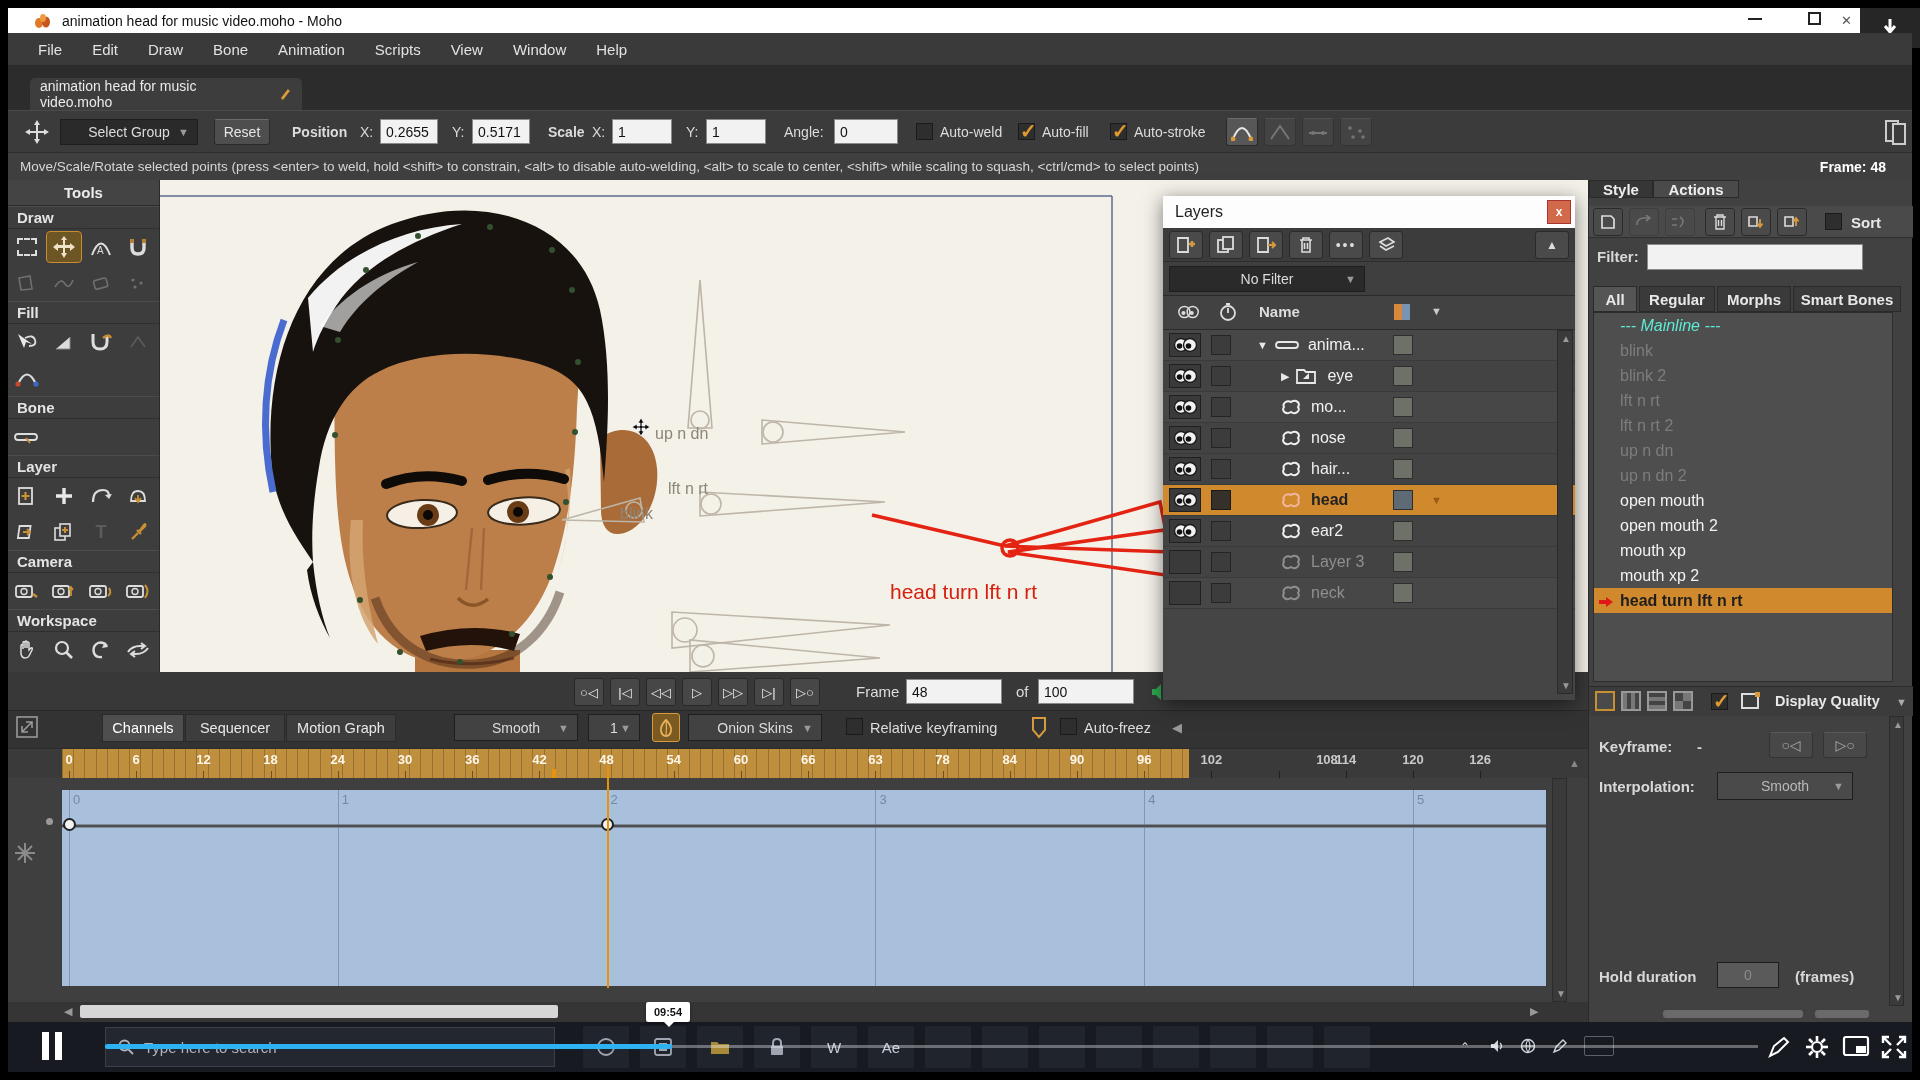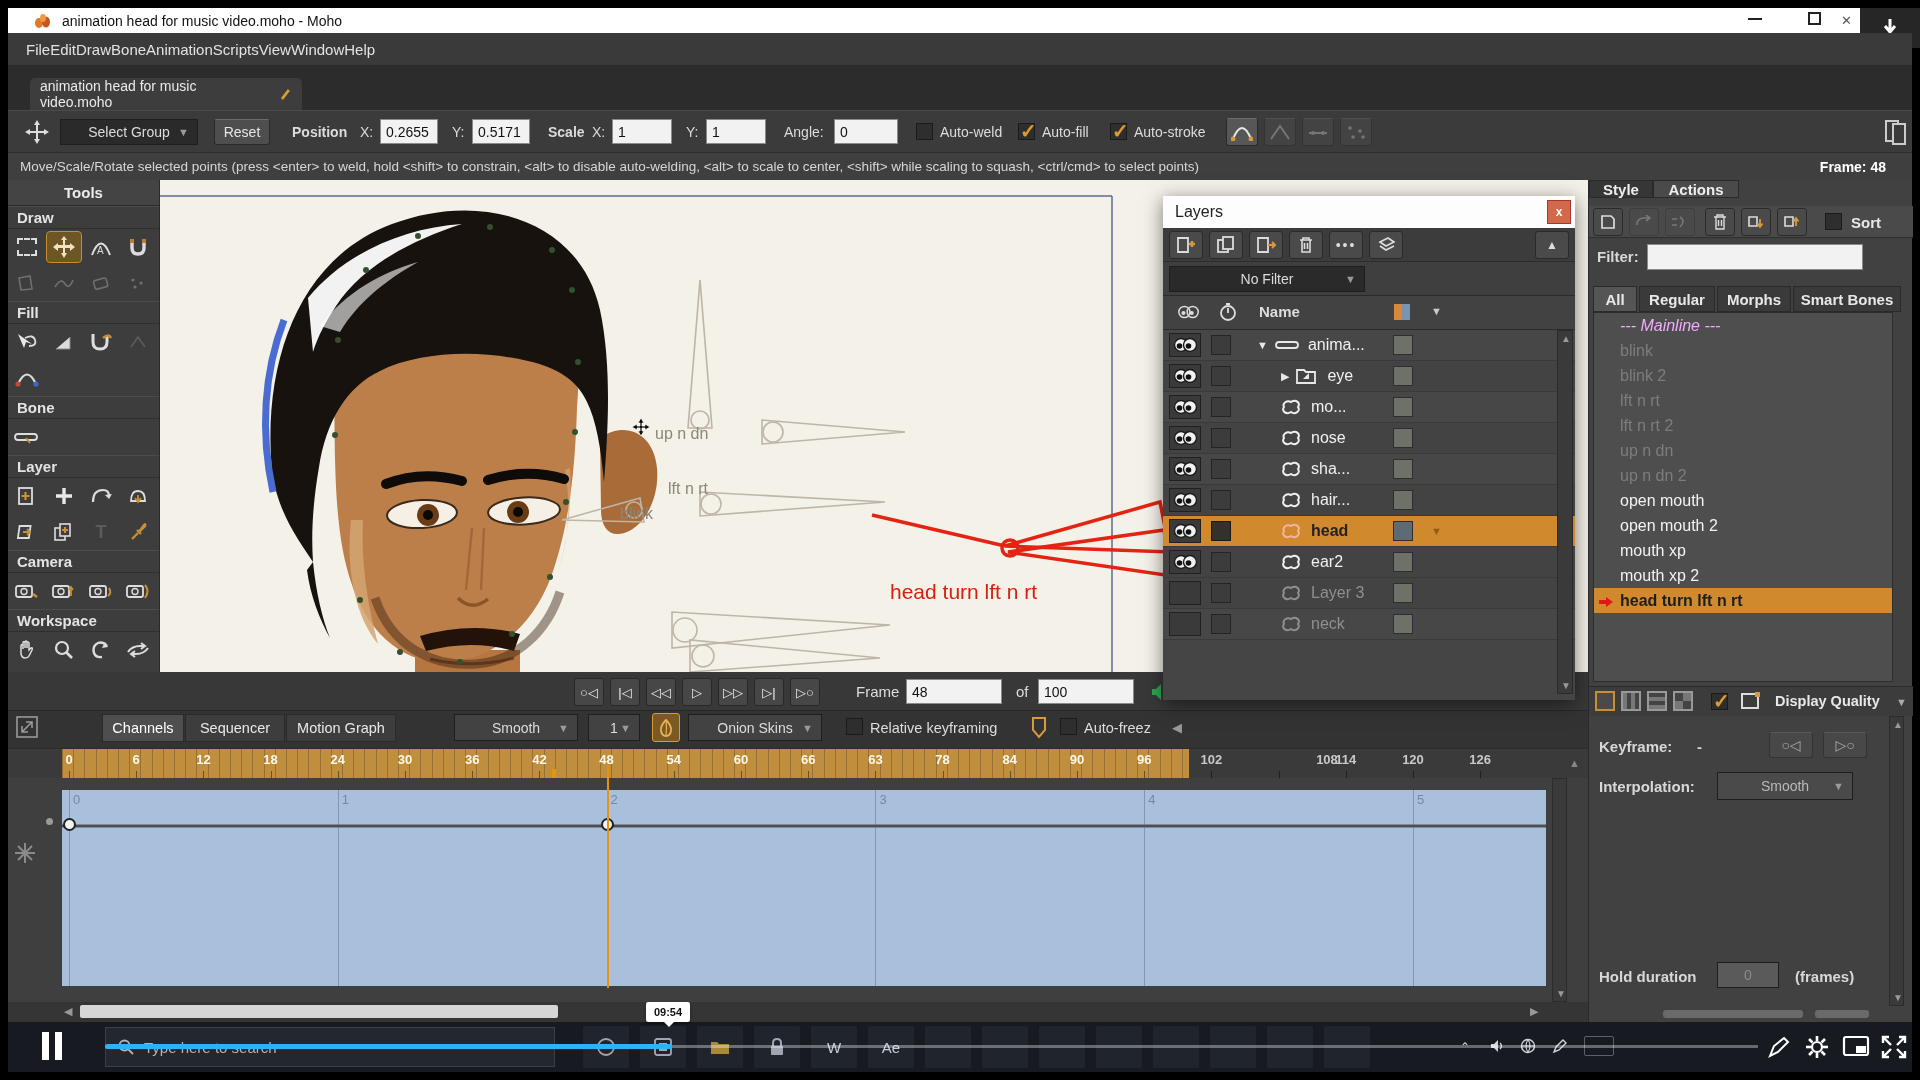--- a/index.html
+++ b/index.html
@@ -2,21 +2,21 @@
 <html><head>
 <meta charset="utf-8">
 <style>
   html,body{margin:0;padding:0;background:#000;}
   *{box-sizing:border-box;font-family:"Liberation Sans",sans-serif;}
   .screen{position:relative;width:1920px;height:1080px;background:#000;overflow:hidden;}
   .abs{position:absolute;}
   
   .titlebar{left:8px;top:8px;width:1904px;height:25px;background:#fff;display:flex;align-items:center;}
   .app-title{font-size:14px;color:#111;margin-left:10px;}
-  .menubar{left:8px;top:33px;width:1904px;height:33px;background:#3a3a3a;display:flex;align-items:center;padding-left:18px;border-bottom:1px solid #2a2a2a;}
+  .menubar{left:8px;top:33px;width:1904px;height:33px;background:#3a3a3a;display:flex;align-items:center;padding-left:30px;gap:30px;border-bottom:1px solid #2a2a2a;}
   .menu-item{color:#e2e2e2;font-size:15px;}
   .tabbar{left:8px;top:66px;width:1904px;height:44px;background:#2c2c2c;}
   .doc-tab{position:absolute;left:22px;top:12px;width:272px;height:32px;background:#3d3d3d;border-radius:5px 5px 0 0;color:#eaeaea;font-size:14px;display:flex;align-items:center;padding:0 10px;gap:8px;}
   .optionsbar{left:8px;top:110px;width:1904px;height:42px;background:#3b3b3b;border-top:1px solid #4a4a4a;}
   .opt-label{position:absolute;top:13px;color:#dcdcdc;font-size:14px;}
   .opt-input{position:absolute;top:8px;height:25px;background:#f2f2f2;border:1px solid #8a8a8a;color:#111;font-size:14px;padding:0 5px;}
   .dd{background:#2a2a2a;border:1px solid #1e1e1e;color:#dcdcdc;font-size:14px;display:flex;align-items:center;justify-content:center;position:absolute;}
   .dd .caret{position:absolute;right:8px;color:#9a9a9a;font-size:11px;}
   .btn{background:#4e4e4e;border:1px solid #2a2a2a;border-top-color:#6a6a6a;color:#e6e6e6;font-size:14px;display:flex;align-items:center;justify-content:center;position:absolute;border-radius:3px;}
   .cb{position:absolute;top:12px;width:17px;height:17px;background:#2e2e2e;border:1px solid #1b1b1b;}
@@ -55,21 +55,21 @@
   .lrow.sel .lchk{background:#35302a;border-color:#1c1a16;}
   .swatch{position:absolute;left:230px;width:20px;height:20px;background:#6d7168;border:1px solid #2e2e2e;}
   .lrow.sel .swatch{background:#5e6a74;}
   .lp-scroll{position:absolute;right:2px;top:134px;bottom:6px;width:16px;background:#3a3a3a;border:1px solid #2a2a2a;}
   
   .rightpanel{left:1588px;top:180px;width:324px;height:842px;background:#414141;border-left:1px solid #2a2a2a;}
   .rp-tab{position:absolute;top:0;height:18px;color:#eee;font-size:15px;font-weight:bold;display:flex;align-items:center;justify-content:center;background:#363636;border:1px solid #2a2a2a;}
   .rp-tab.active{background:#4a4a4a;}
   .actlist{position:absolute;left:4px;top:132px;width:300px;height:370px;background:#4e4e4e;border:1px solid #2d2d2d;overflow:hidden;}
   .act-item{height:25px;display:flex;align-items:center;padding-left:26px;font-size:16px;color:#f2f2f2;position:relative;}
-  .act-item.mainline{color:#f0abfc;font-style:italic;}
+  .act-item.mainline{color:#5eead4;font-style:italic;}
   .act-item.dim{color:#7d7d7d;}
   .act-item.selected{background:#d0892c;color:#1e1e1e;font-weight:bold;}
   .subtab{position:absolute;top:106px;height:26px;background:#3a3a3a;border:1px solid #2a2a2a;color:#e8e8e8;font-size:15px;font-weight:bold;display:flex;align-items:center;justify-content:center;}
   .subtab.active{background:#555;}
   .kv-label{position:absolute;color:#d8d8d8;font-size:15px;font-weight:bold;}
   
   .timeline{left:8px;top:672px;width:1580px;height:350px;background:#383838;}
   .play-btn{position:absolute;top:6px;width:30px;height:28px;background:#474747;border:1px solid #282828;border-radius:3px;color:#eee;font-size:13px;display:flex;align-items:center;justify-content:center;}
   .tl-tab{position:absolute;top:4px;height:28px;background:#3d3d3d;border:1px solid #2b2b2b;color:#e8e8e8;font-size:14.5px;display:flex;align-items:center;justify-content:center;}
   .tl-tab.active{background:#4e4e4e;color:#fff;}
@@ -799,39 +799,20 @@
           <div class="lchk"></div>
           <div style="width: 50px;"></div>
           <div style="display: flex; align-items: center;">
             <svg width="22" height="16" viewBox="0 0 22 16">
               <path d="M3 8 C1 4 6 1 10 3 C15 0 20 4 17 8 C20 12 14 16 10 13 C5 16 0 12 3 8 Z" stroke="#f0f0f0" stroke-width="2" fill="none"></path>
             </svg>
           </div>
           <div class="nm">nose</div>
           <div class="swatch"></div>
         </div>
-        <div class="lrow">
-          <div class="eyebox">
-            <svg width="26" height="16" viewBox="0 0 26 16">
-              <circle cx="9" cy="8" r="6.5" fill="#f2f2f2" stroke="#1a1a1a" stroke-width="1.4"></circle>
-              <circle cx="18" cy="8" r="6.5" fill="#f2f2f2" stroke="#1a1a1a" stroke-width="1.4"></circle>
-              <circle cx="7.5" cy="9" r="2.8" fill="#111"></circle>
-              <circle cx="16.5" cy="9" r="2.8" fill="#111"></circle>
-            </svg>
-          </div>
-          <div class="lchk"></div>
-          <div style="width: 50px;"></div>
-          <div style="display: flex; align-items: center;">
-            <svg width="22" height="16" viewBox="0 0 22 16">
-              <path d="M3 8 C1 4 6 1 10 3 C15 0 20 4 17 8 C20 12 14 16 10 13 C5 16 0 12 3 8 Z" stroke="#f0f0f0" stroke-width="2" fill="none"></path>
-            </svg>
-          </div>
-          <div class="nm">sha...</div>
-          <div class="swatch"></div>
-        </div>
         <div class="lrow alt">
           <div class="eyebox">
             <svg width="26" height="16" viewBox="0 0 26 16">
               <circle cx="9" cy="8" r="6.5" fill="#f2f2f2" stroke="#1a1a1a" stroke-width="1.4"></circle>
               <circle cx="18" cy="8" r="6.5" fill="#f2f2f2" stroke="#1a1a1a" stroke-width="1.4"></circle>
               <circle cx="7.5" cy="9" r="2.8" fill="#111"></circle>
               <circle cx="16.5" cy="9" r="2.8" fill="#111"></circle>
             </svg>
           </div>
           <div class="lchk"></div>

